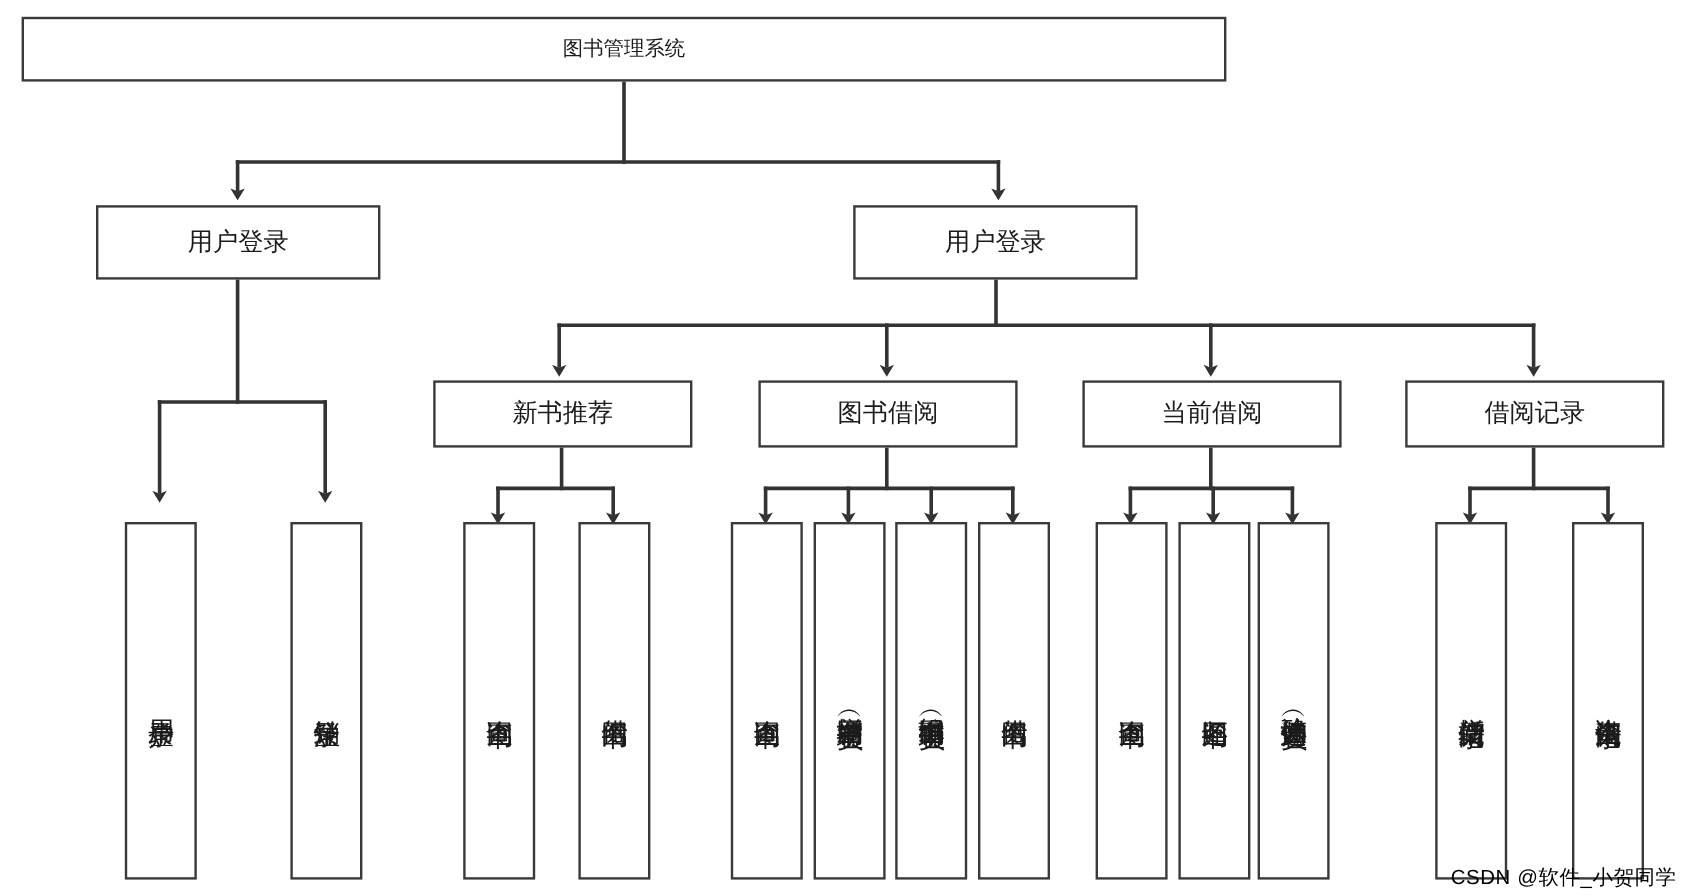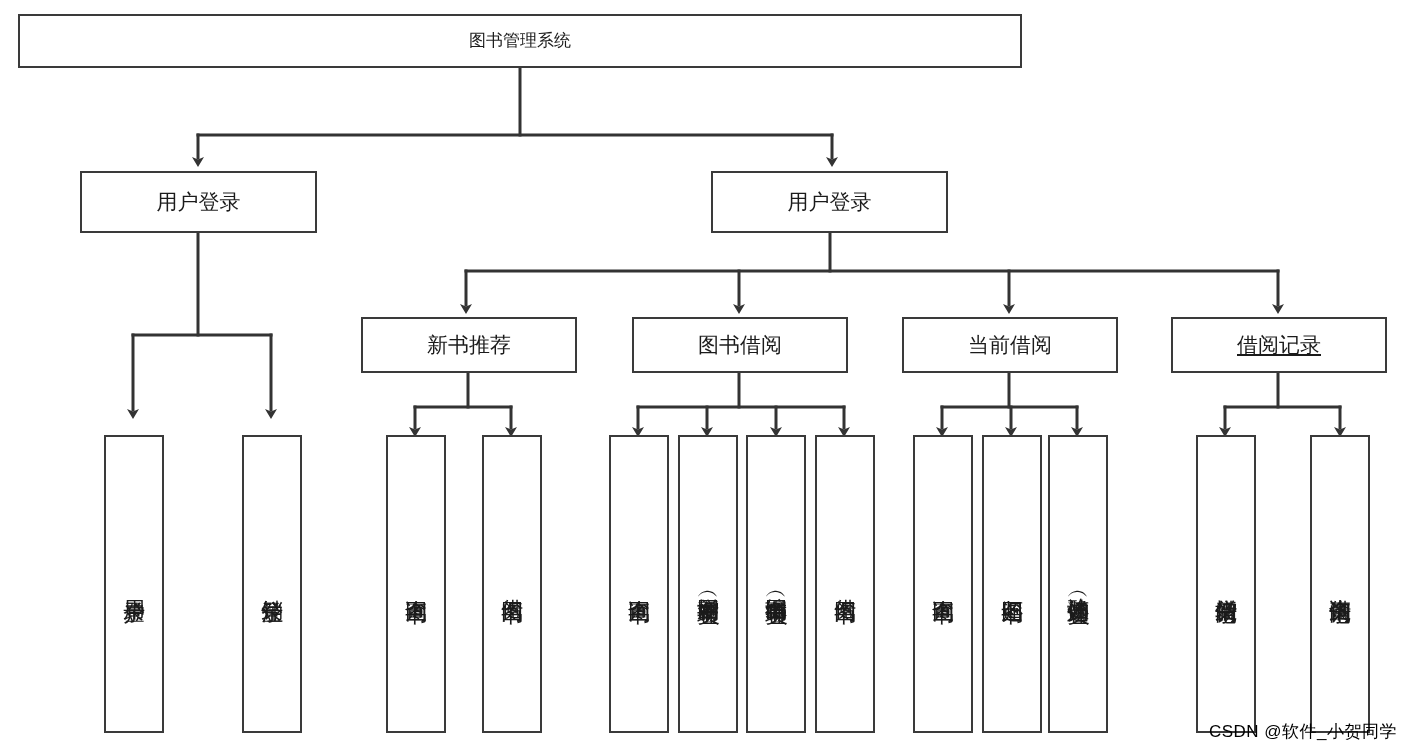--- a/index.html
+++ b/index.html
@@ -138,21 +138,21 @@
 
   <div class="node horiz" style="left:361px; top:317px; width:216px; height:56px;">
     <span class="label">新书推荐</span>
   </div>
   <div class="node horiz" style="left:632px; top:317px; width:216px; height:56px;">
     <span class="label">图书借阅</span>
   </div>
   <div class="node horiz" style="left:902px; top:317px; width:216px; height:56px;">
     <span class="label">当前借阅</span>
   </div>
-  <div class="node horiz" style="left:1171px; top:317px; width:216px; height:56px;text-decoration:underline;">
+  <div class="node horiz" style="left:1171px; top:317px; width:216px; height:56px;">
     <span class="label">借阅记录</span>
   </div>
 
   <div class="node vert" style="left:104px; top:435px; width:60px; height:298px;">
     <span class="label">用户登录</span>
   </div>
   <div class="node vert" style="left:242px; top:435px; width:60px; height:298px;">
     <span class="label">注销登录</span>
   </div>
 

